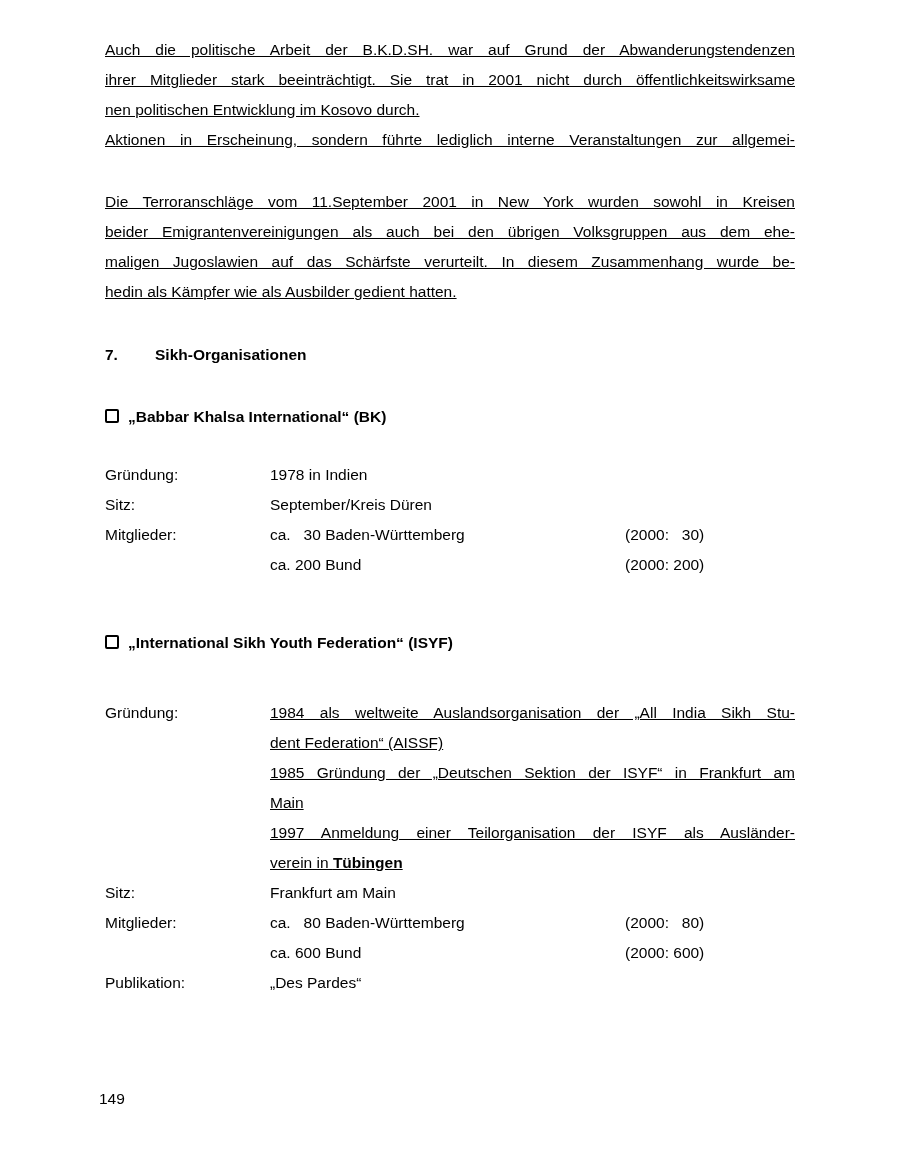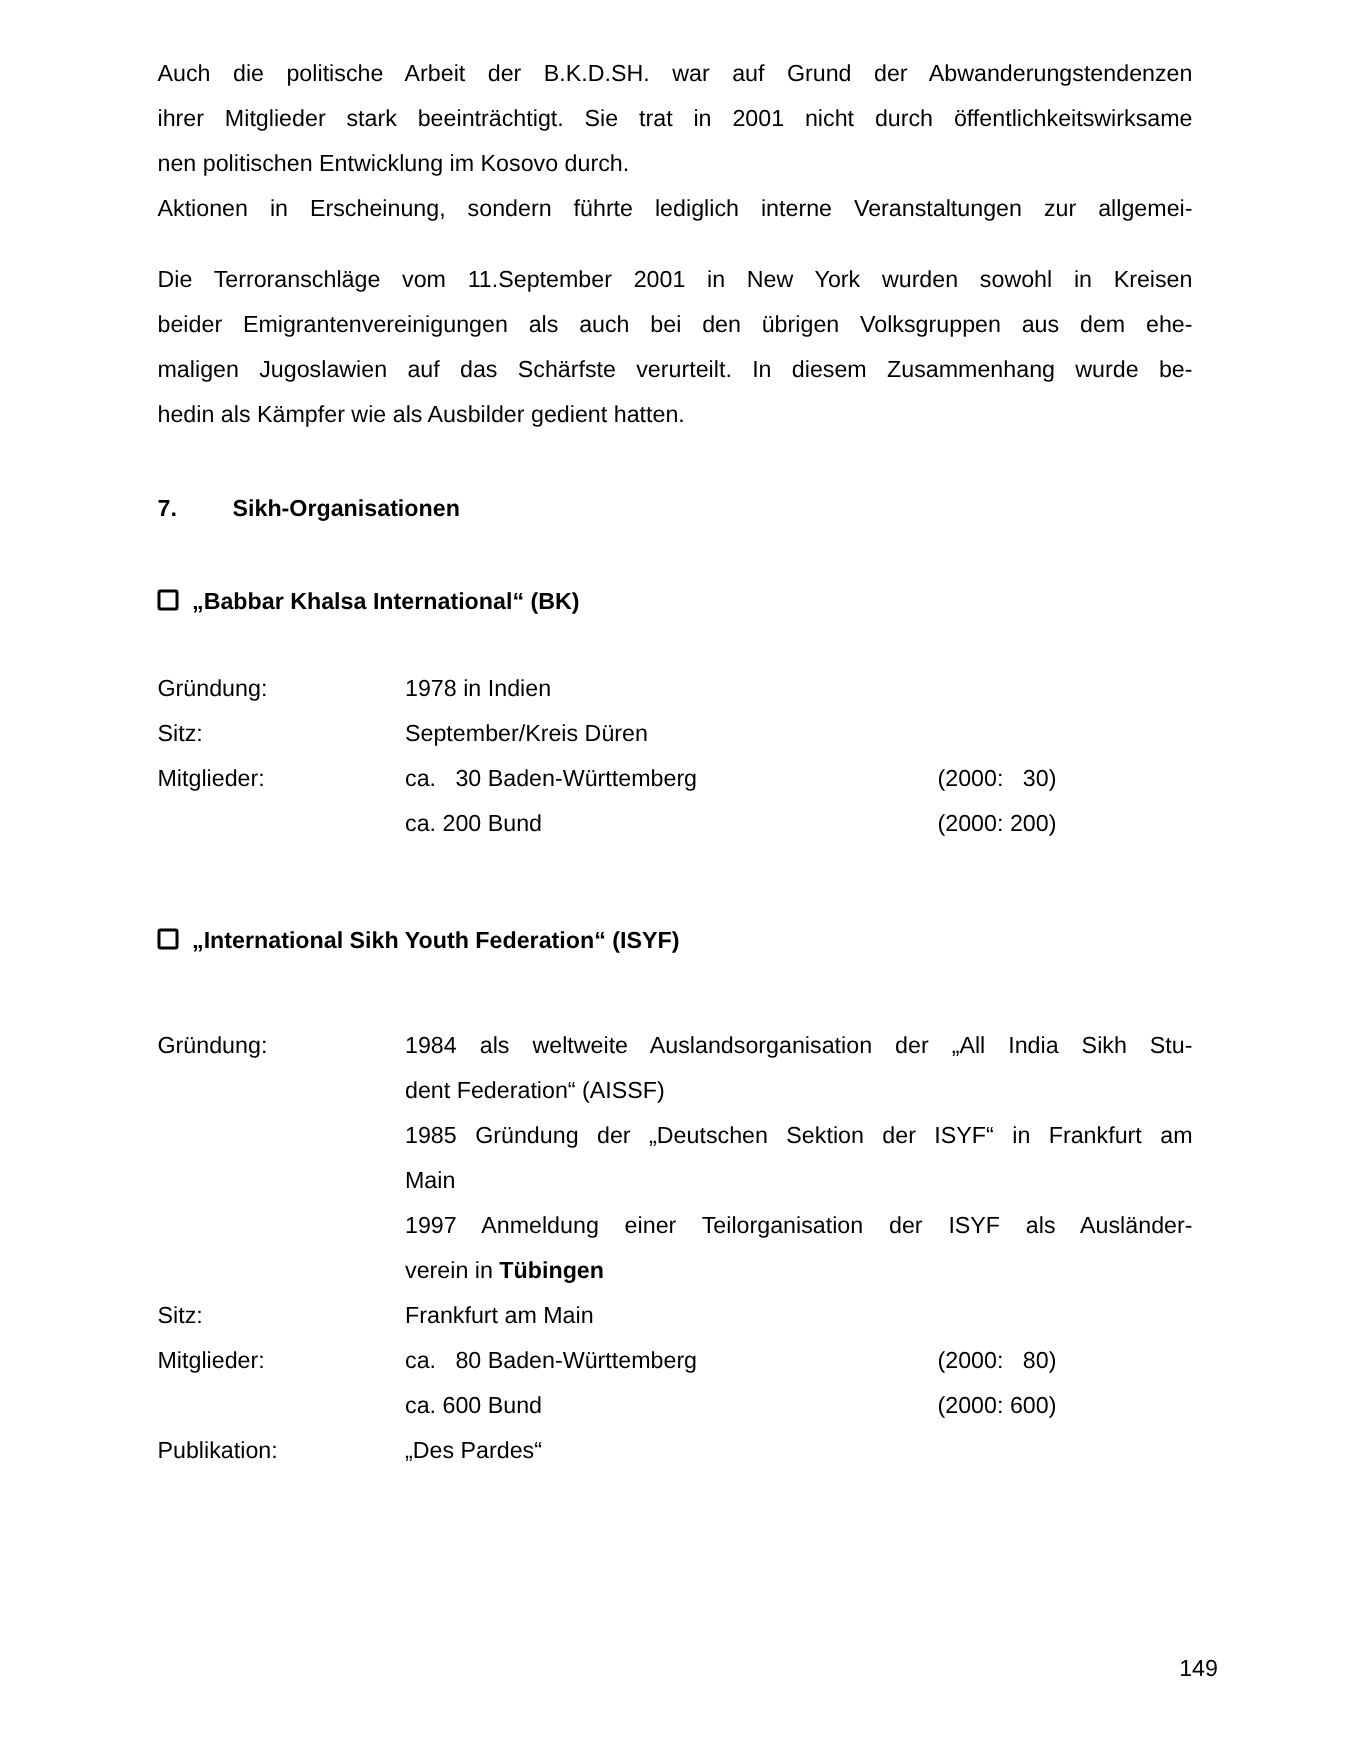--- a/index.html
+++ b/index.html
@@ -14,23 +14,23 @@
     color: #000000;
     overflow: hidden;
     margin: 0 auto;
   }
   .content {
     position: absolute;
     left: 105px;
     top: 35px;
     width: 690px;
   }
-  .line { min-height: 30px; }
+  .line { min-height: 30px; text-decoration: underline; }
   .just { text-align: justify; text-align-last: justify; }
-  .para-2 { margin-top: 17px; }
+  .para-2 { margin-top: 32px; }
   .sec-heading {
     margin-top: 33px;
     font-weight: bold;
     display: flex;
   }
   .sec-num { flex: 0 0 50px; }
   .org-heading {
     margin-top: 32px;
     font-weight: bold;
   }
@@ -53,24 +53,22 @@
   .y2000 {
     position: absolute;
     left: 355px;
     top: 0;
     white-space: pre;
   }
   .bold { font-weight: bold; }
   .page-num {
     position: absolute;
     top: 1084px;
-    left: 122px;
+    left: 99px;
     width: 690px;
-    text-align: right;
-    margin-top: 14px;
   }
 </style>
 </head>
 <body>
 
 <div class="page">
   <div class="content">
 
     <div class="para">
       <div class="line just">Auch die politische Arbeit der B.K.D.SH. war auf Grund der Abwanderungstendenzen</div>

